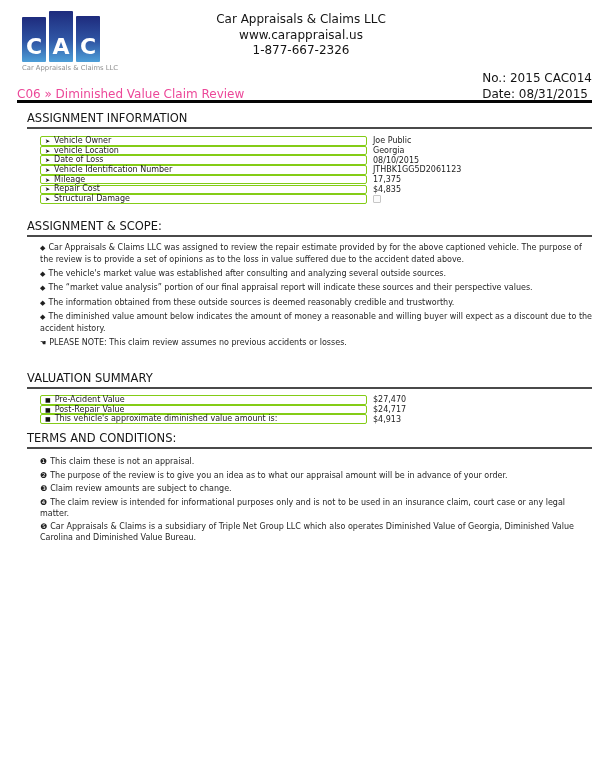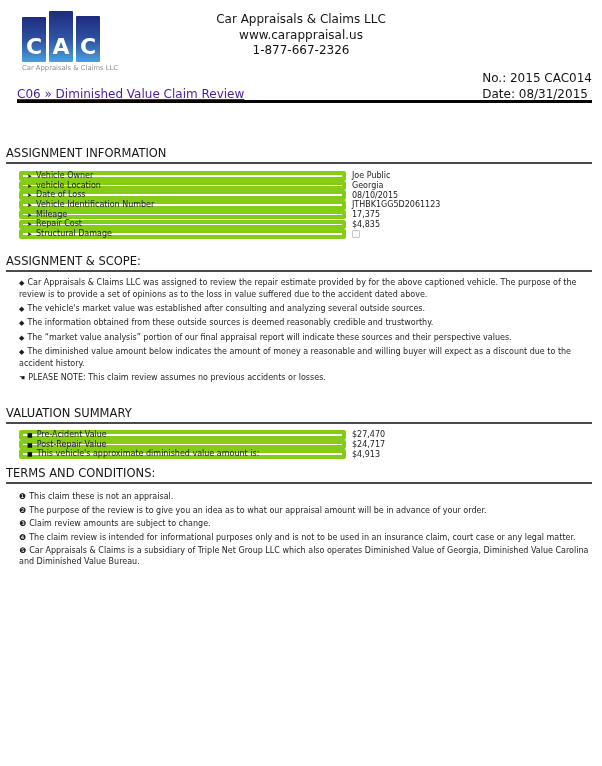--- a/index.html
+++ b/index.html
@@ -18,38 +18,38 @@
     display:flex; align-items:flex-end; justify-content:center;
   }
   .lb1 { height:45px; } .lb2 { height:51px; } .lb3 { height:46px; }
   .logo-block span { color:#fff; font-weight:bold; font-size:22px; line-height:1; padding-bottom:4px; }
   .logo-caption { position:absolute; left:22px; top:64px; font-size:6.8px; color:#8f8f8f; white-space:nowrap; }
 
   .header-center { position:absolute; left:0; right:0; top:12px; text-align:center;
                    font-size:12px; line-height:15.5px; color:#141414; }
   .header-right  { position:absolute; right:10px; top:71px; text-align:left;
                    font-size:12px; line-height:15.5px; color:#141414; }
-  .doc-title     { position:absolute; left:17px; top:87px; font-size:12px; color:#4c1d95;text-decoration:underline; }
+  .doc-title     { position:absolute; left:17px; top:87px; font-size:12px; color:#ec4899; }
   .rule-main     { position:absolute; left:17px; right:10px; top:100px; height:2.5px; background:#050505; }
 
   
-  .section { position:absolute; left:6px; right:10px;margin-top:35px; }
+  .section { position:absolute; left:27px; right:10px; }
   #sec-info      { top:111px; }
   #sec-scope     { top:219px; }
   #sec-valuation { top:371px; }
   #sec-terms     { top:431px; }
   .section h2 { margin:0; font-size:11.5px; font-weight:normal; color:#161616; line-height:14px; }
   .section .rule { height:2px; background:#4a4a4a; margin-top:2px; }
 
   
   .kv-rows { margin:7px 0 0 13px; }
   .kv-rows.tight { margin-top:6px; }
   .kv-row { display:flex; align-items:center; height:9.7px; }
   .kv-box {
-    width:327px; height:9.5px; border:4px solid #84cc16; border-radius:2px;
+    width:327px; height:9.5px; border:1px solid #84cc16; border-radius:2px;
     display:flex; align-items:center; padding-left:4px; background:#fff;
   }
   .kv-bullet { font-size:6px; margin-right:4px; color:#111; line-height:1; }
   .kv-label  { font-size:8px; color:#222; line-height:1; white-space:nowrap; }
   .kv-value  { margin-left:6px; font-size:8px; color:#222; white-space:nowrap; }
   .checkbox  { width:8px; height:8px; border:1px solid #c6c6c6; background:#fbfbfb;
                margin-left:6px; border-radius:1px; }
 
   
   .bullets { margin:5px 0 0 13px; }
@@ -154,22 +154,22 @@
 
     </div>
   </div>
 
   <div class="section" id="sec-scope">
     <h2>ASSIGNMENT &amp; SCOPE:</h2>
     <div class="rule"></div>
     <div class="bullets">
       <p class="bullet-p"><span class="bullet-icon">◆</span><span>Car Appraisals &amp; Claims LLC was assigned to review the repair estimate provided by for the above captioned vehicle. The purpose of the review is to provide a set of opinions as to the loss in value suffered due to the accident dated above.</span></p>
       <p class="bullet-p"><span class="bullet-icon">◆</span><span>The vehicle's market value was established after consulting and analyzing several outside sources.</span></p>
+      <p class="bullet-p"><span class="bullet-icon">◆</span><span>The “market value analysis” portion of our final appraisal report will indicate these sources and their perspective values.</span></p>
       <p class="bullet-p"><span class="bullet-icon">◆</span><span>The information obtained from these outside sources is deemed reasonably credible and trustworthy.</span></p>
-      <p class="bullet-p"><span class="bullet-icon">◆</span><span>The “market value analysis” portion of our final appraisal report will indicate these sources and their perspective values.</span></p>
       <p class="bullet-p"><span class="bullet-icon">◆</span><span>The diminished value amount below indicates the amount of money a reasonable and willing buyer will expect as a discount due to the accident history.</span></p>
       <p class="bullet-p"><span class="bullet-icon">☚</span><span>PLEASE NOTE:  This claim review assumes no previous accidents or losses.</span></p>
     </div>
   </div>
 
   <div class="section" id="sec-valuation">
     <h2>VALUATION SUMMARY</h2>
     <div class="rule"></div>
     <div class="kv-rows tight">
 

